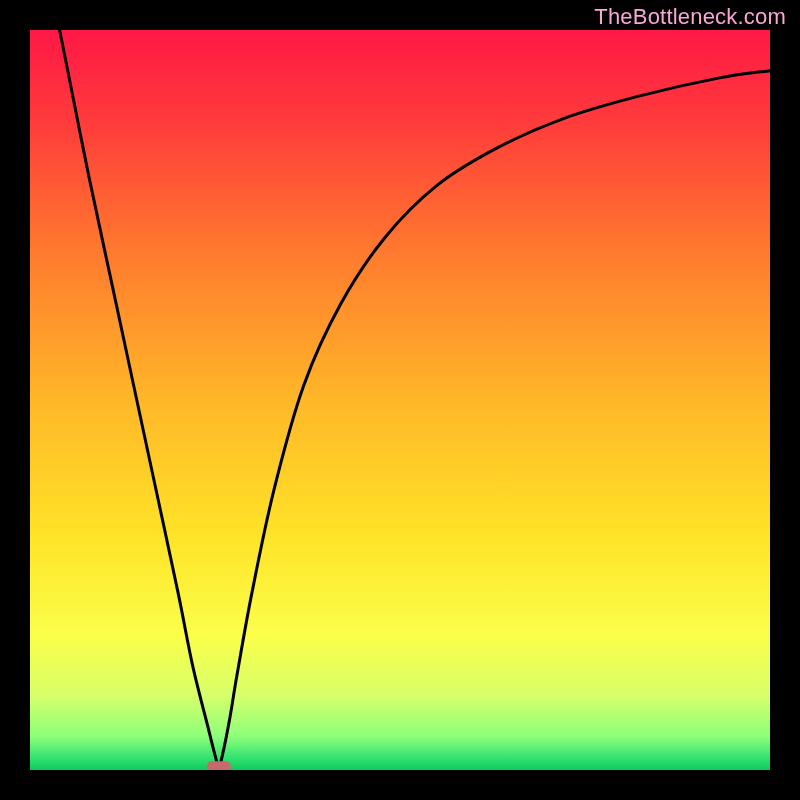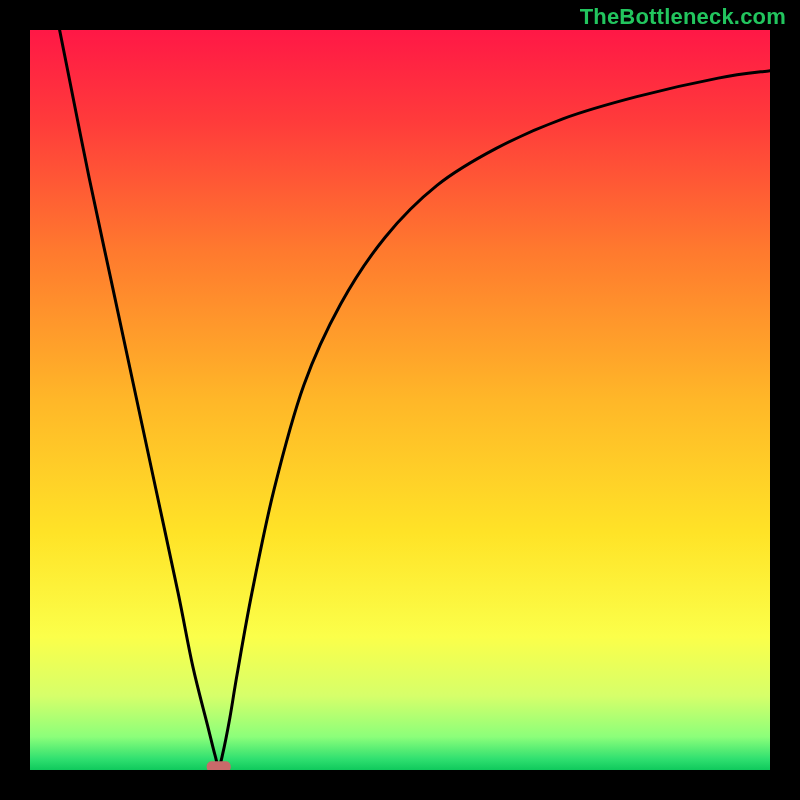--- a/index.html
+++ b/index.html
@@ -14,23 +14,23 @@
   .frame {
     position: relative;
     width: 800px;
     height: 800px;
     background: #000;
   }
   .watermark {
     position: absolute;
     top: 4px;
     right: 14px;
-    color: #22c55e;
+    color: #f9a8d4;
     font-size: 22px;
-    font-weight: 700;
+    font-weight: 400;
     letter-spacing: 0.2px;
   }
   .plot-wrap {
     position: absolute;
     left: 30px;
     top: 30px;
     width: 740px;
     height: 740px;
   }
   svg {

